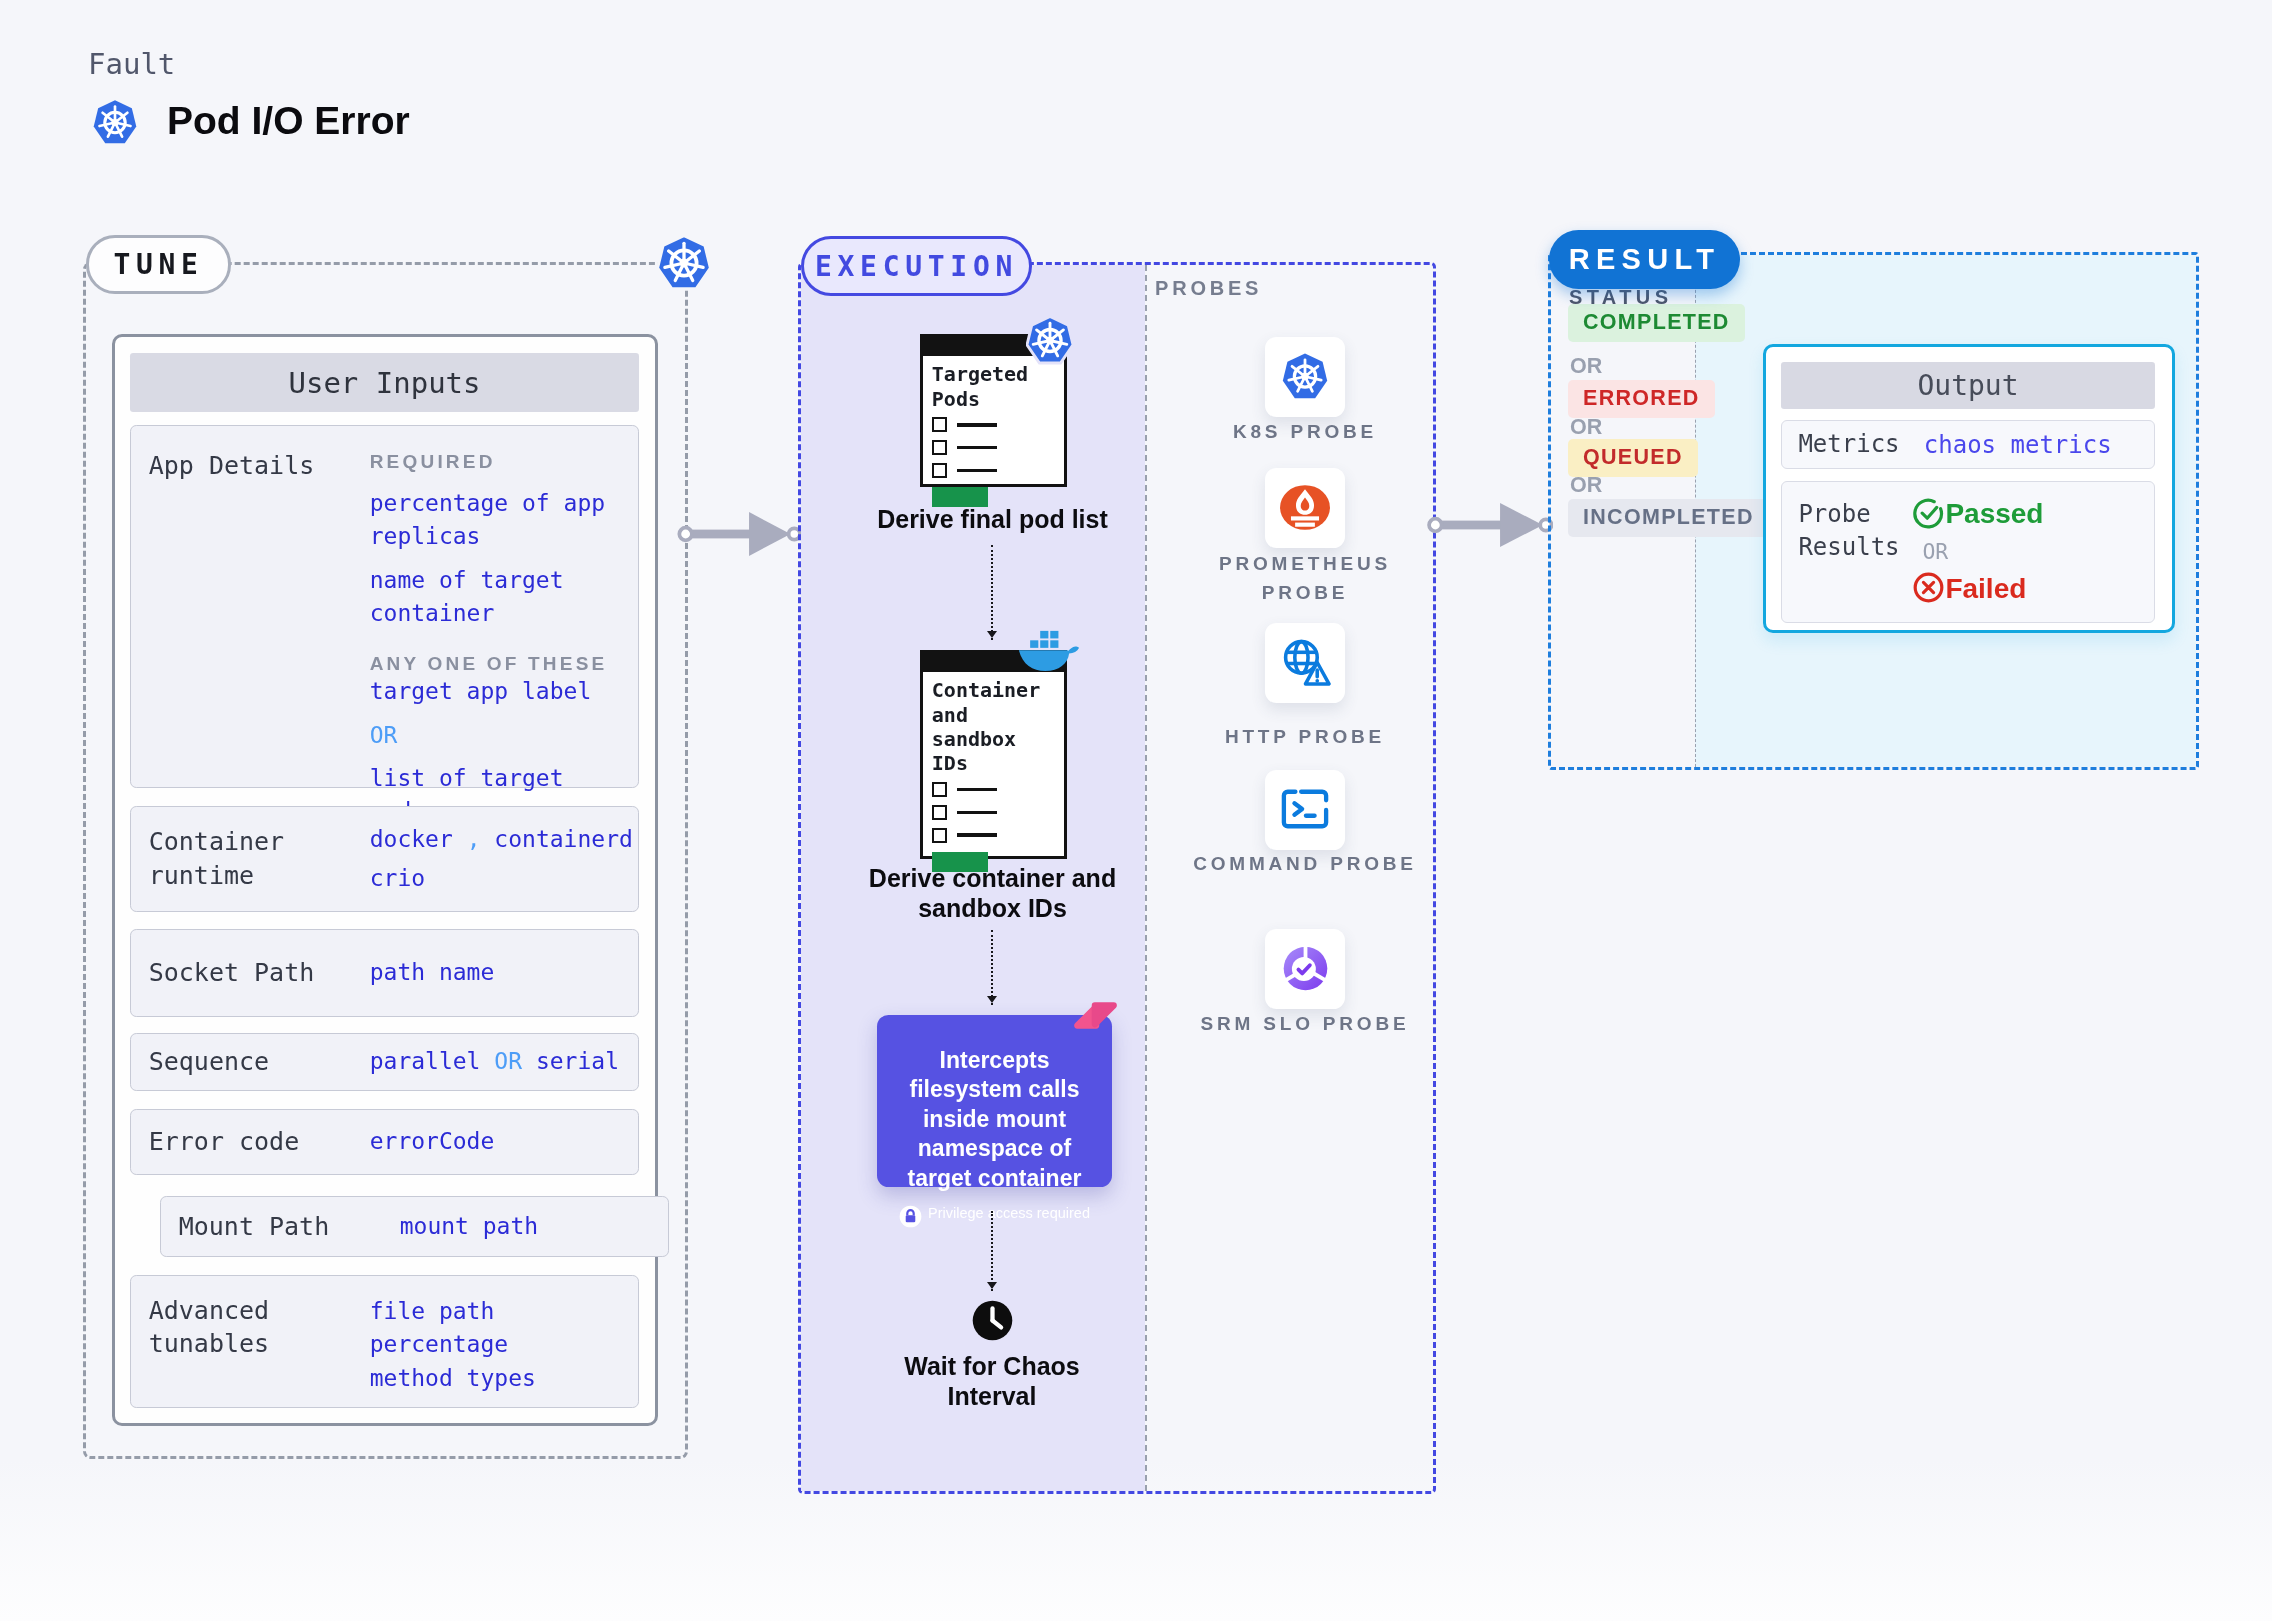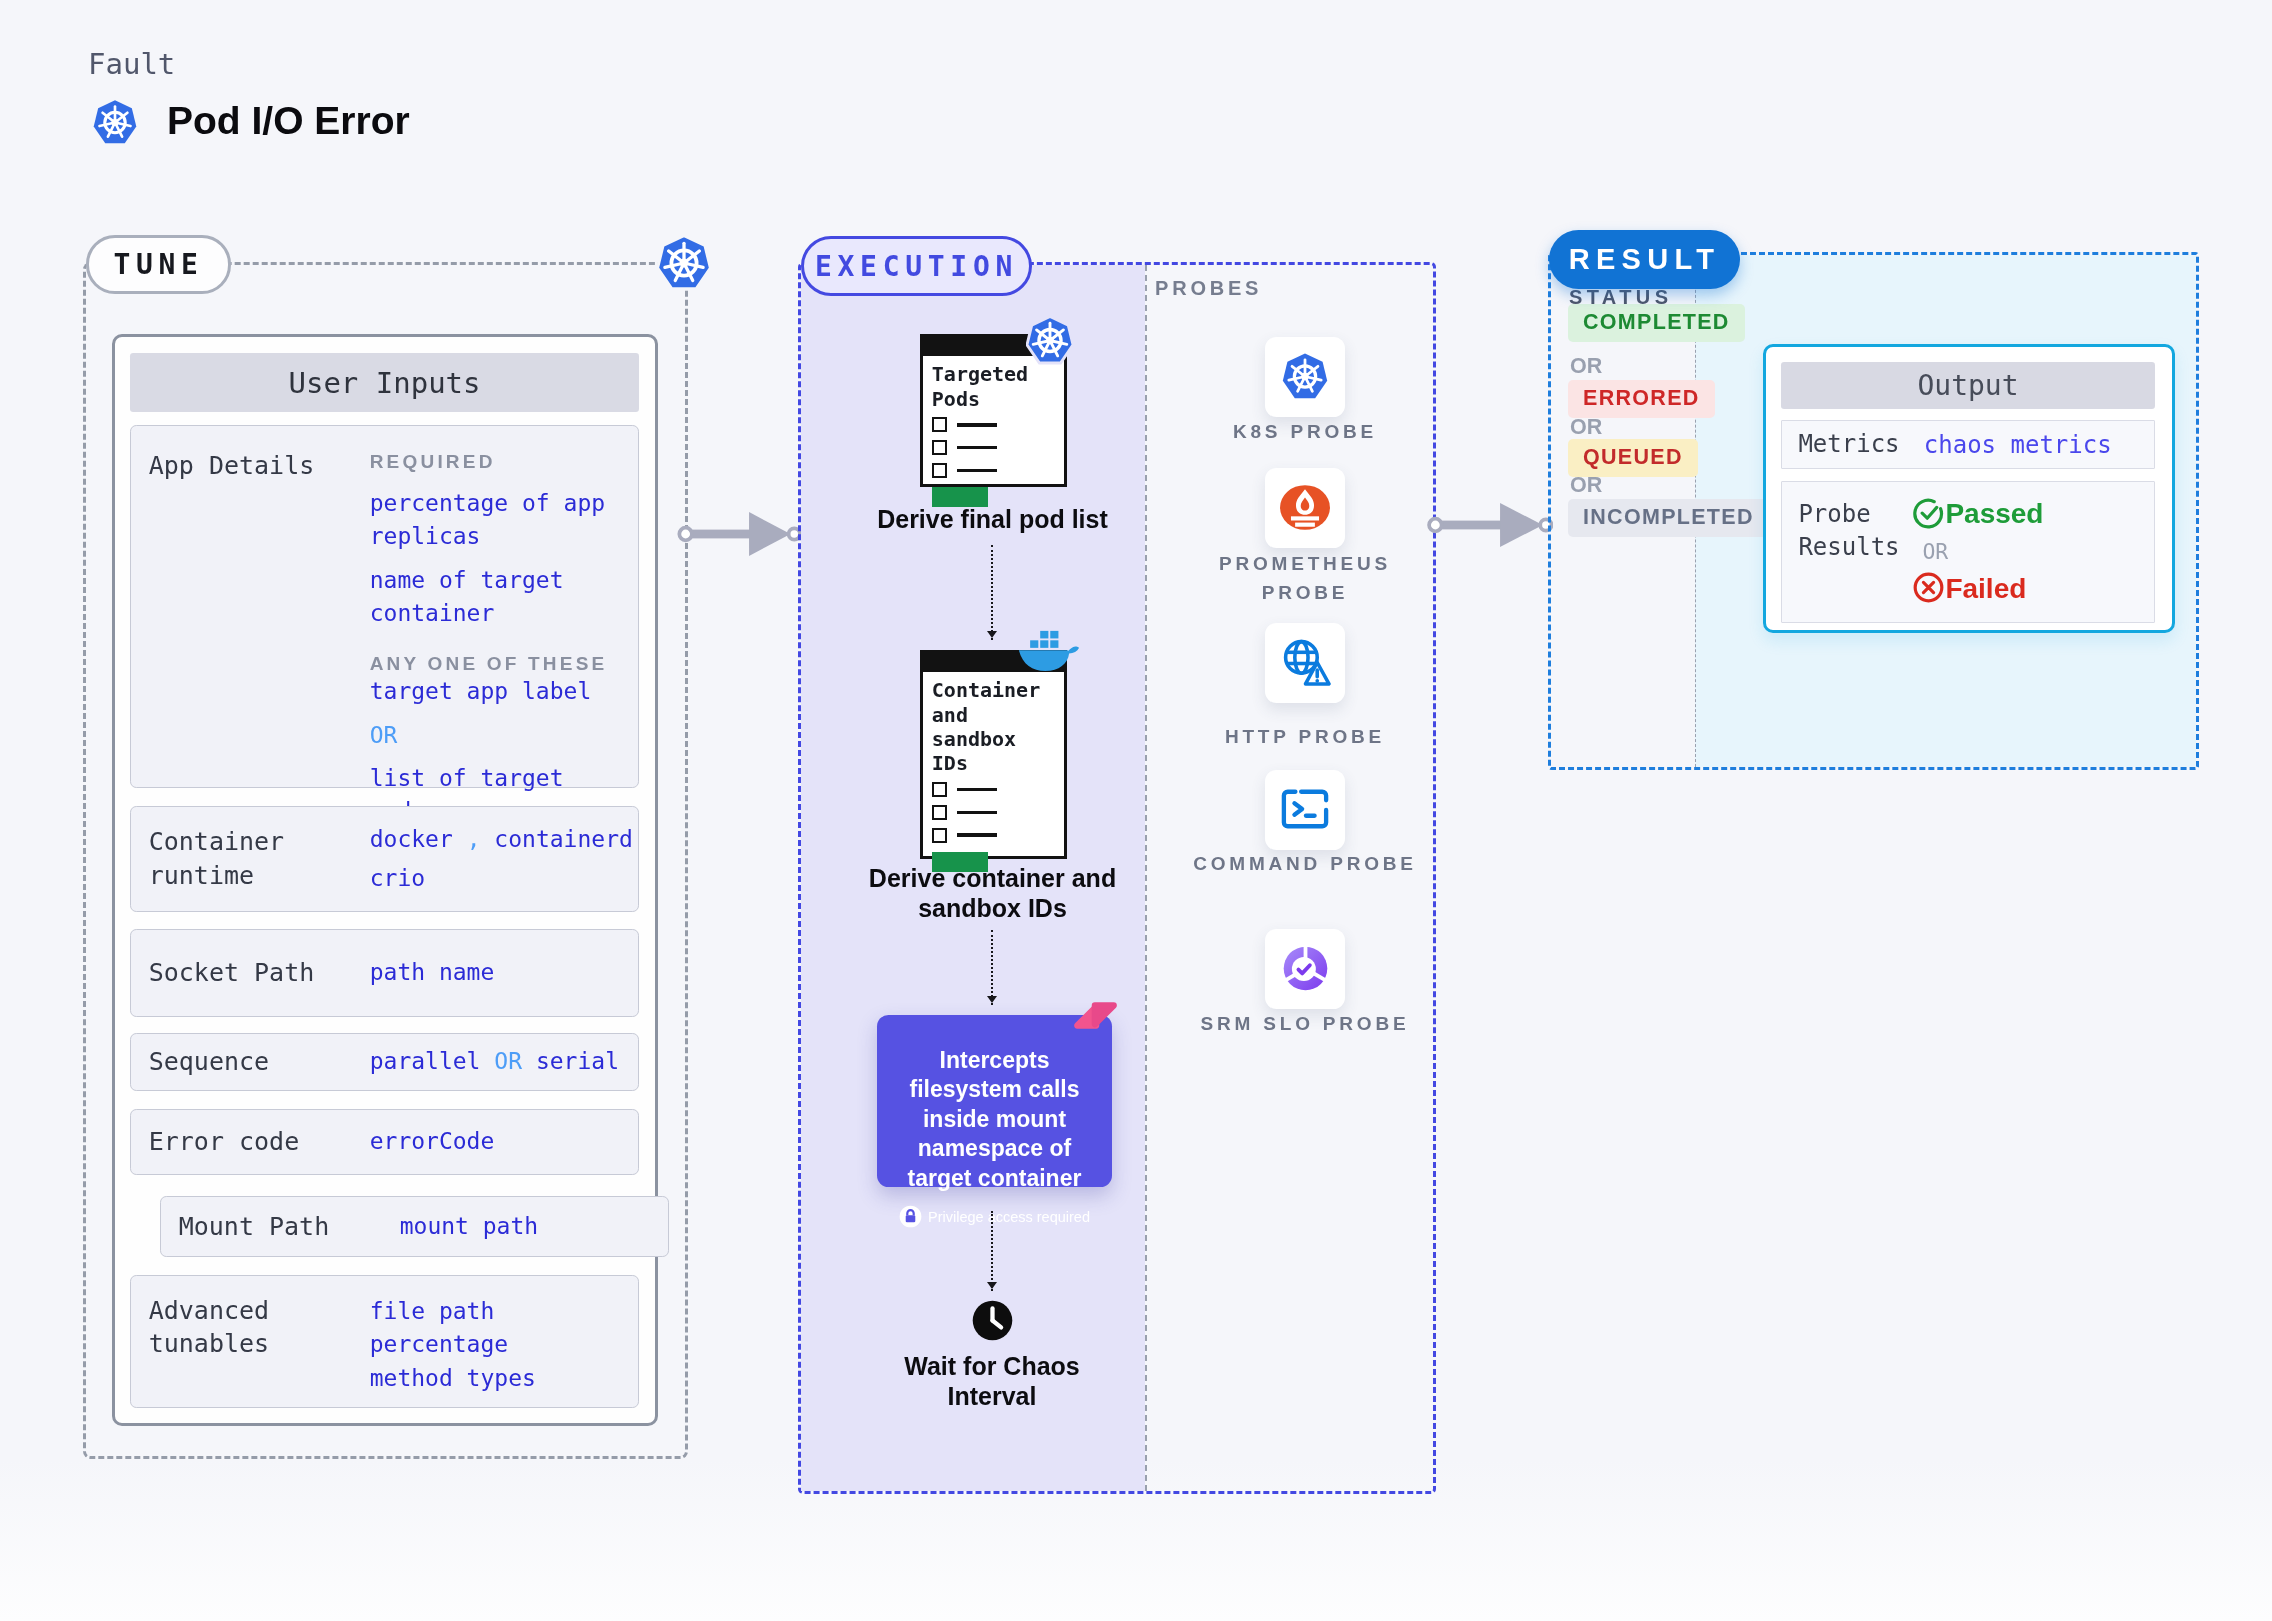--- a/index.html
+++ b/index.html
@@ -45,21 +45,21 @@
   .cline{width:40px;height:3.2px;background:#121212;margin-left:10px;}
   .clip-green{width:56px;height:20px;background:#17934B;margin:7.6px 8.8px;}
 
   .flow-caption{font-size:25px;font-weight:800;color:#0C0C10;text-align:center;line-height:1.2;}
   .vconn{position:absolute;width:0;border-left:2.5px dotted #17171B;}
   .vconn::after{content:"";position:absolute;left:-6.3px;bottom:-2.5px;border:5px solid transparent;border-top:7.6px solid #17171B;}
 
   .intercept{left:877px;top:1015px;width:235px;height:172px;background:#5652E2;border-radius:11.4px;
              box-shadow:0 8.8px 19px rgba(60,60,160,.25);box-sizing:border-box;padding:31px 19px 0 19px;}
   .intercept-text{font-size:23px;font-weight:700;color:#FFFFFF;text-align:center;line-height:1.28;}
-  .priv{display:flex;align-items:center;justify-content:center;gap:6px;margin-top:11.4px;}
+  .priv{display:flex;align-items:flex-start;justify-content:center;gap:6px;margin-top:11.4px;}
   .priv-text{font-size:14.5px;color:#FFFFFF;font-weight:500;}
 
   
   .probes-title{left:1155px;top:277px;font-size:20px;letter-spacing:3.8px;color:#767D8F;font-weight:700;}
   .probe-card{position:absolute;left:1265px;width:80px;height:80px;background:#fff;border-radius:11.4px;
               box-shadow:0 6.3px 15px rgba(60,70,110,.12);display:flex;align-items:center;justify-content:center;}
   .probe-label{position:absolute;left:1183px;width:244px;text-align:center;font-size:19px;letter-spacing:3.8px;
                color:#6E7587;font-weight:700;line-height:1.55;}
 
   
@@ -73,21 +73,21 @@
   .b-completed{top:304px;background:#DBF2DE;color:#1D8A33;}
   .b-errored{top:380px;background:#FBE4E4;color:#CE2727;}
   .b-queued{top:439px;background:#FAEFC4;color:#C22B2B;}
   .b-incompleted{top:499px;background:#E6E8EF;color:#667086;}
   .status-or{position:absolute;left:1570px;font-size:21.5px;color:#99A0AF;font-weight:600;}
 
   .output-box{left:1763px;top:344px;width:412px;height:289px;background:#fff;border:3.8px solid #13A7DF;border-radius:10px;
               box-sizing:border-box;box-shadow:0 7.6px 16.4px rgba(19,167,223,.12);}
   .output-header{position:absolute;left:15px;top:15px;width:374px;height:47px;background:#D8D9E3;border-radius:3.2px;
                  font-size:28px;color:#474C59;font-weight:500;}
-  .orow{position:absolute;left:15px;width:374px;background:#F7F8FC;border:1.3px solid #DADCE6;border-radius:1px;
+  .orow{position:absolute;left:15px;width:374px;background:#F7F8FC;border:1.3px solid #DADCE6;border-radius:6px;
         box-sizing:border-box;display:flex;padding:0 16.4px;}
   .orow .olabel{width:114px;font-size:24px;color:#3A3F4C;line-height:1.35;flex:0 0 auto;}
   .o-metrics{top:73px;height:49px;align-items:center;}
   .o-metrics .ovalue{font-size:24px;color:#4A47EC;margin-left:11.4px;}
   .o-probe{top:134px;height:142px;}
   .res-line{display:flex;align-items:center;}
   .res-passed{font-size:28px;font-weight:800;color:#1E9C39;}
   .res-failed{font-size:28px;font-weight:800;color:#DA2A1E;}
   .res-or{font-size:21.5px;color:#9AA1B0;margin:7.6px 0 7.6px 10px;}
 </style>

